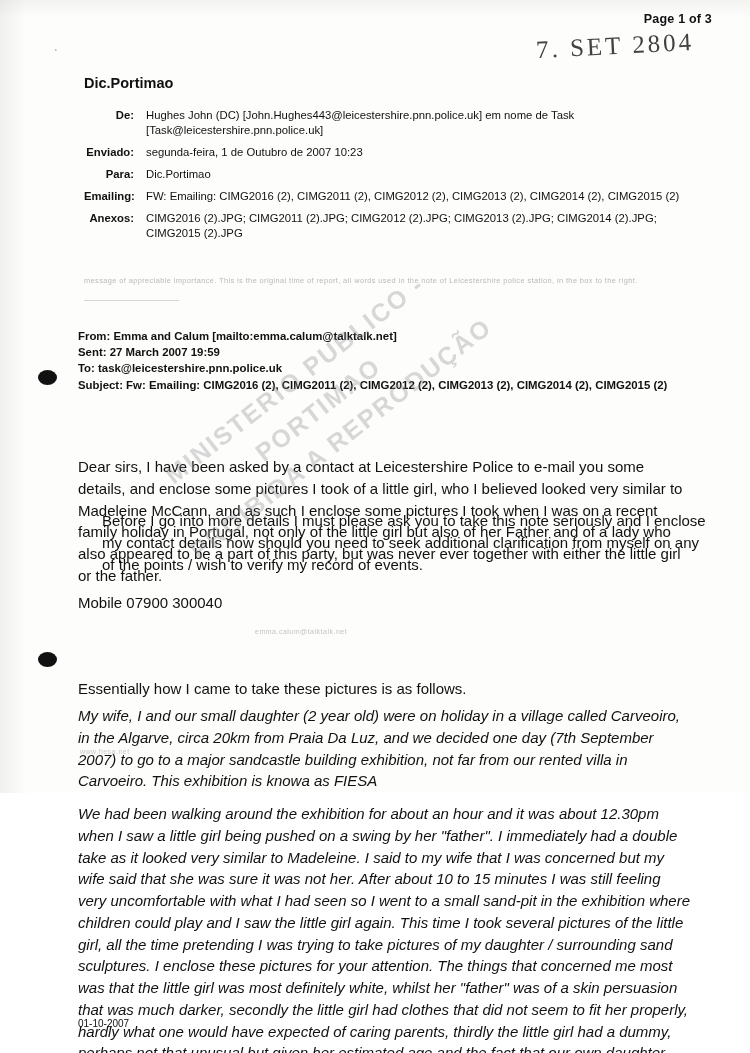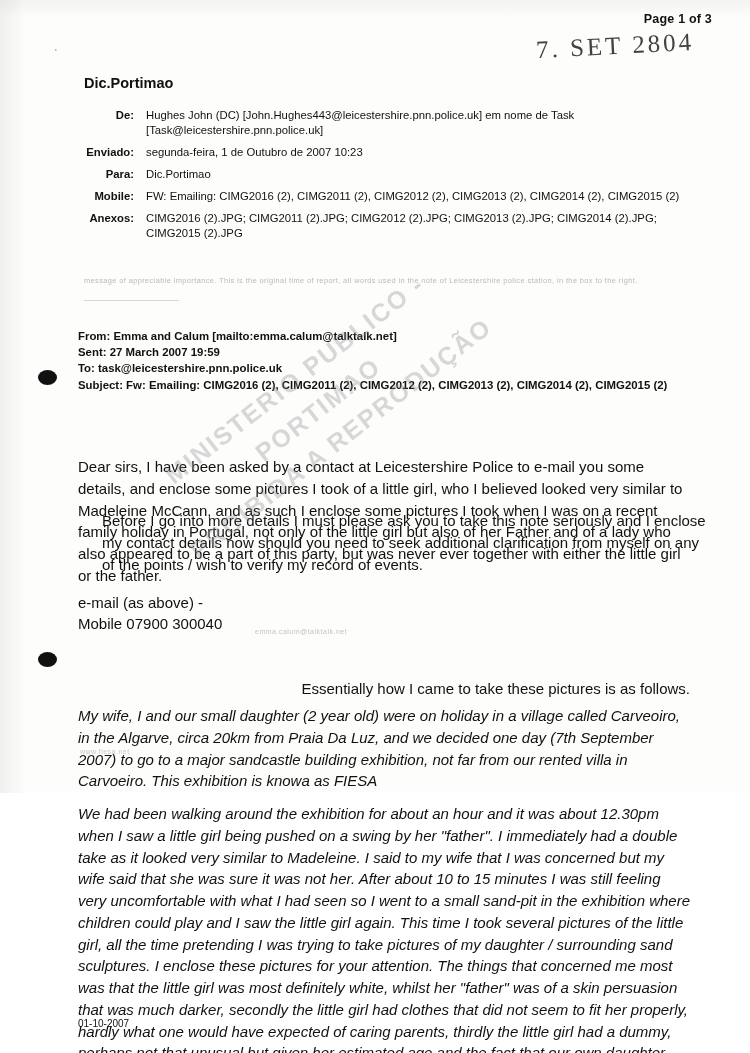--- a/index.html
+++ b/index.html
@@ -111,21 +111,21 @@
   .body-block {
     position: absolute;
     left: 78px;
     width: 612px;
     font-size: 15px;
     line-height: 1.45;
   }
   #para1 { top: 456px; }
   #para2 { top: 510px; margin-left: 24px; }
   #sig { top: 592px; line-height: 1.43; }
-  #para3 { top: 678px; text-align: right; }
+  #para3 { top: 678px; }
   #para4 { top: 705px; font-style: italic; }
   .body-block p { margin: 0 0 11px 0; }
   .dot {
     position: absolute;
     width: 19px;
     height: 15px;
     background: #111;
     border-radius: 50%;
   }
   #dot1 { left: 38px; top: 370px; }
@@ -197,21 +197,21 @@
     </div>
     <div class="hdr-row">
       <div class="hdr-label">Enviado:</div>
       <div class="hdr-value">segunda-feira, 1 de Outubro de 2007 10:23</div>
     </div>
     <div class="hdr-row">
       <div class="hdr-label">Para:</div>
       <div class="hdr-value">Dic.Portimao</div>
     </div>
     <div class="hdr-row">
-      <div class="hdr-label">Mobile:</div>
+      <div class="hdr-label">Emailing:</div>
       <div class="hdr-value">FW: Emailing: CIMG2016 (2), CIMG2011 (2), CIMG2012 (2), CIMG2013 (2), CIMG2014 (2), CIMG2015 (2)</div>
     </div>
     <div class="hdr-row">
       <div class="hdr-label">Anexos:</div>
       <div class="hdr-value">CIMG2016 (2).JPG; CIMG2011 (2).JPG; CIMG2012 (2).JPG; CIMG2013 (2).JPG; CIMG2014 (2).JPG; CIMG2015 (2).JPG</div>
     </div>
   </div>
 
   <div class="faint-block">message of appreciable importance. This is the original time of report, all words used in the note of Leicestershire police station, in the box to the right.</div>
   <div class="strike-line"></div>
@@ -240,21 +240,20 @@
 
   <div class="body-block" id="para1">
     <p>Dear sirs, I have been asked by a contact at Leicestershire Police to e-mail you some details, and enclose some pictures I took of a little girl, who I believed looked very similar to Madeleine McCann, and as such I enclose some pictures I took when I was on a recent family holiday in Portugal, not only of the little girl but also of her Father and of a lady who also appeared to be a part of this party, but was never ever together with either the little girl or the father.</p>
   </div>
 
   <div class="body-block" id="para2">
     <p>Before I go into more details I must please ask you to take this note seriously and I enclose my contact details now should you need to seek additional clarification from myself on any of the points / wish to verify my record of events.</p>
   </div>
 
   <div class="body-block" id="sig">
-    <div>e-mail (as above) -</div>
     <div>Mobile 07900 300040</div>
   </div>
 
   <div class="wm-faint">emma.calum@talktalk.net</div>
 
   <div class="body-block" id="para3">
     <p>Essentially how I came to take these pictures is as follows.</p>
   </div>
 
   <div class="wm-faint2">www.fiesa.net</div>

